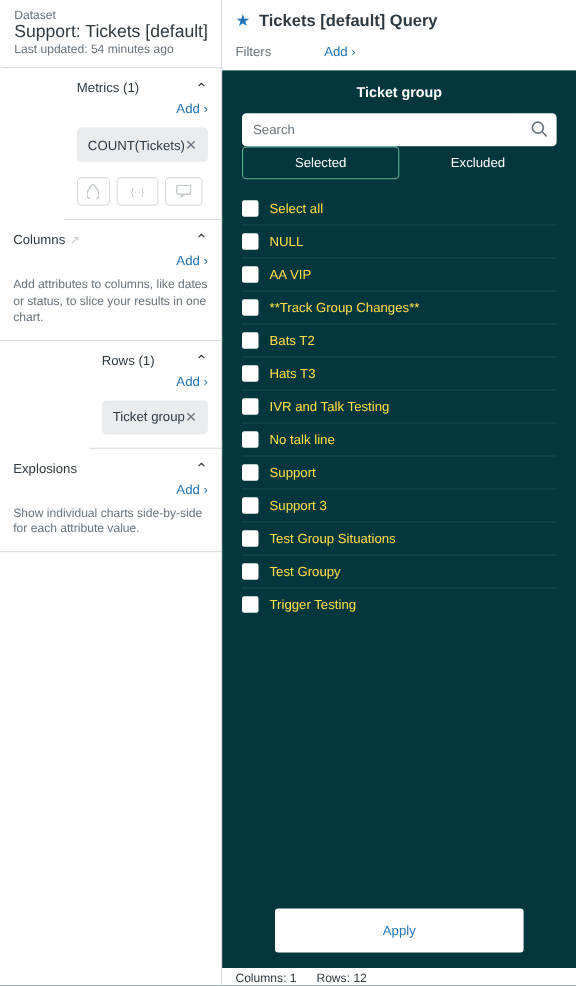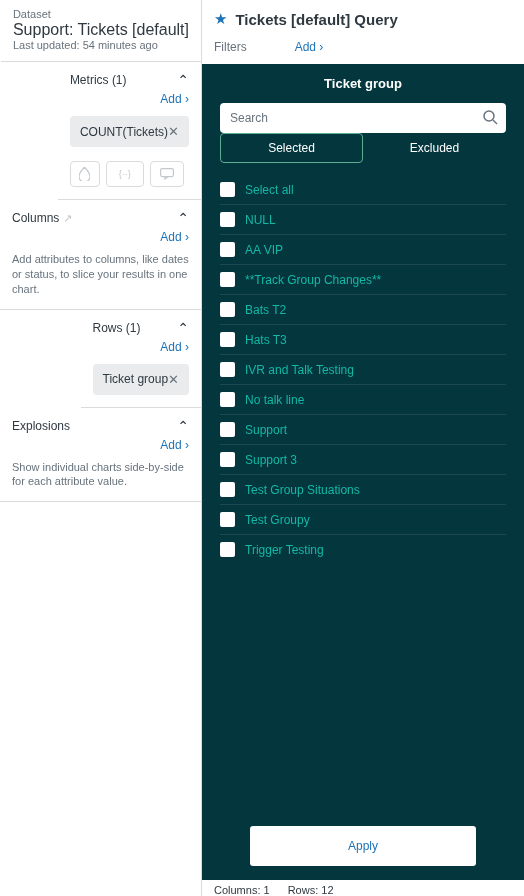--- a/index.html
+++ b/index.html
@@ -40,21 +40,21 @@
   .search-icon { position: absolute; right: 8px; top: 6px; color: #68737d; }
   .tab-row { display: flex; gap: 0; margin-bottom: 12px; }
   .tab { flex: 1; text-align: center; font-size: 12px; color: #fff; padding: 7px 0; cursor: pointer; }
   .tab.selected { border: 1px solid #5eae91; border-radius: 4px; }
   .tab.unselected { border: 1px solid transparent; }
 
   .opt-list { padding: 0 18px 0 18px; }
   .opt { display: flex; align-items: center; gap: 10px; padding: 7px 0; border-top: 1px solid rgba(255,255,255,0.10); }
   .opt:first-child { border-top: none; }
   .cb { width: 15px; height: 15px; background: #fff; border-radius: 2px; flex: none; cursor: pointer; }
-  .opt-label { color: #14b8a6; font-size: 12px; }
+  .opt-label { color: #fde047; font-size: 12px; }
   .apply-wrap { padding: 10px 48px 14px 48px; margin-top: auto; }
   .apply-btn { width: 100%; height: 40px; background: #fff; border: none; border-radius: 3px; color: #1f73b7; font-size: 12px; cursor: pointer; }
   .footer { font-size: 11px; color: #2f3941; padding: 4px 12px 0; display: flex; gap: 18px; }
 </style>
 </head>
 <body>
 
 <div class="sidebar">
   <div class="ds-block">
     <div class="ds-label">Dataset</div>

